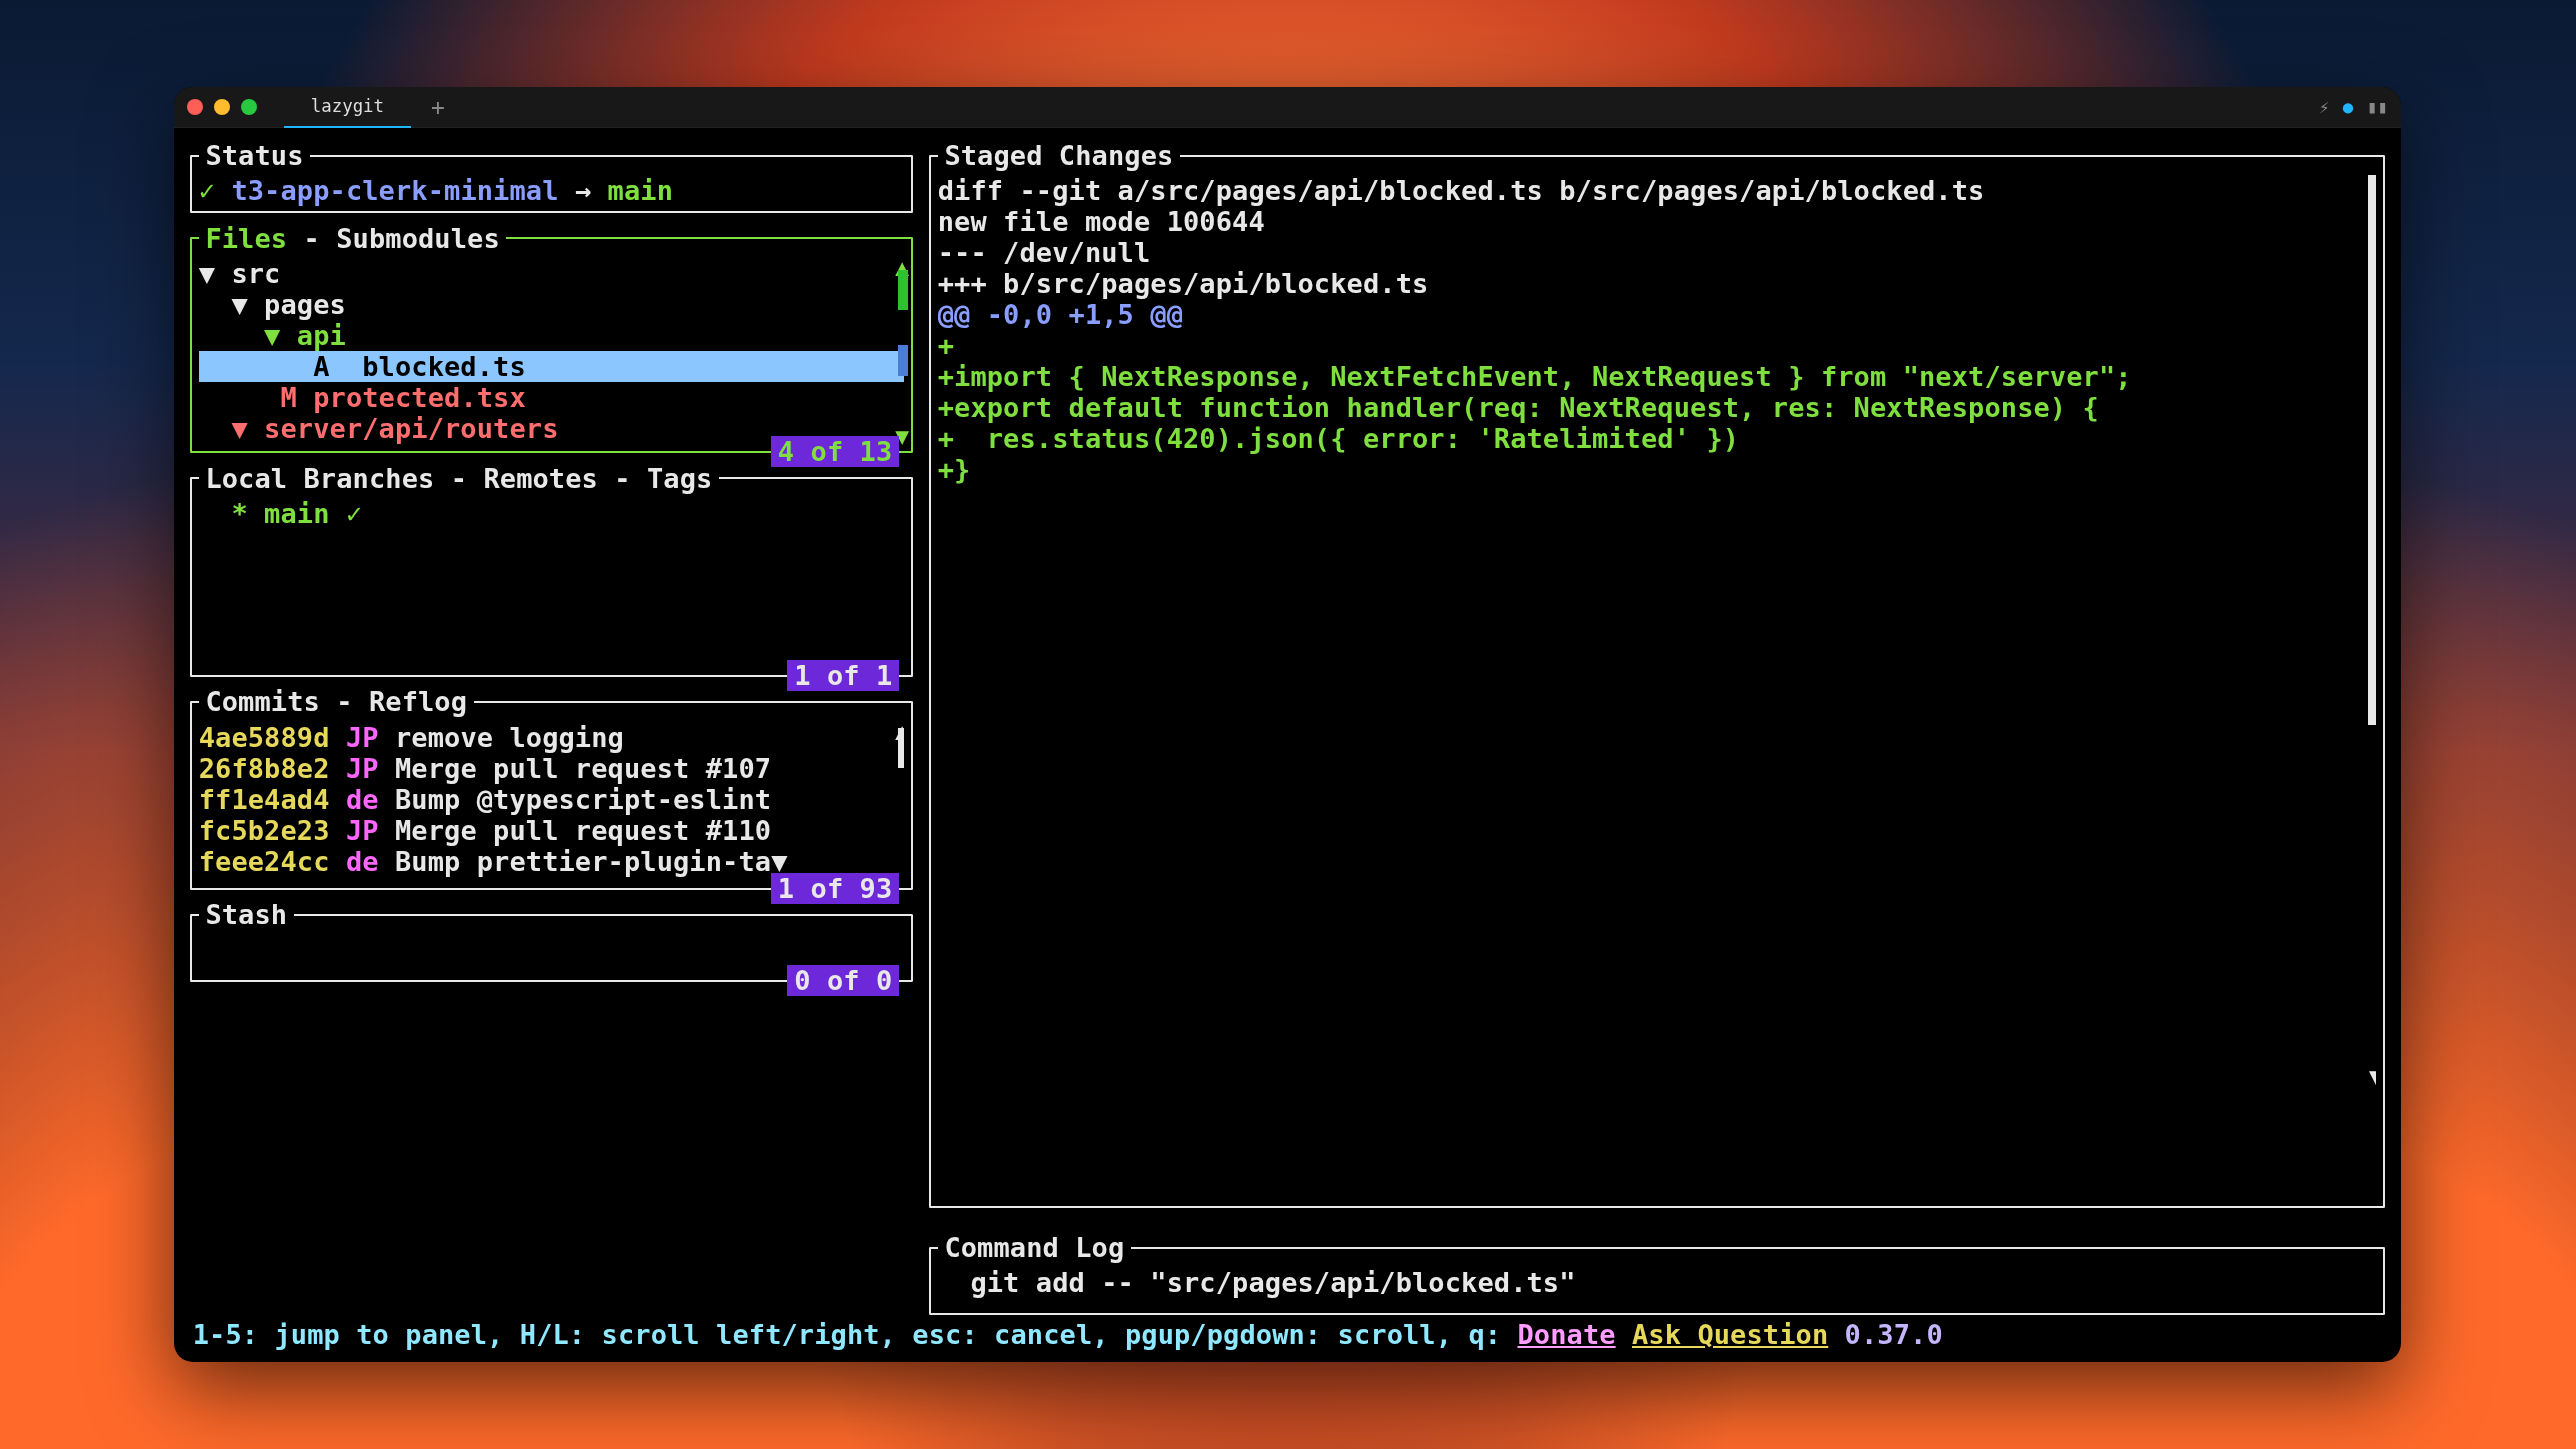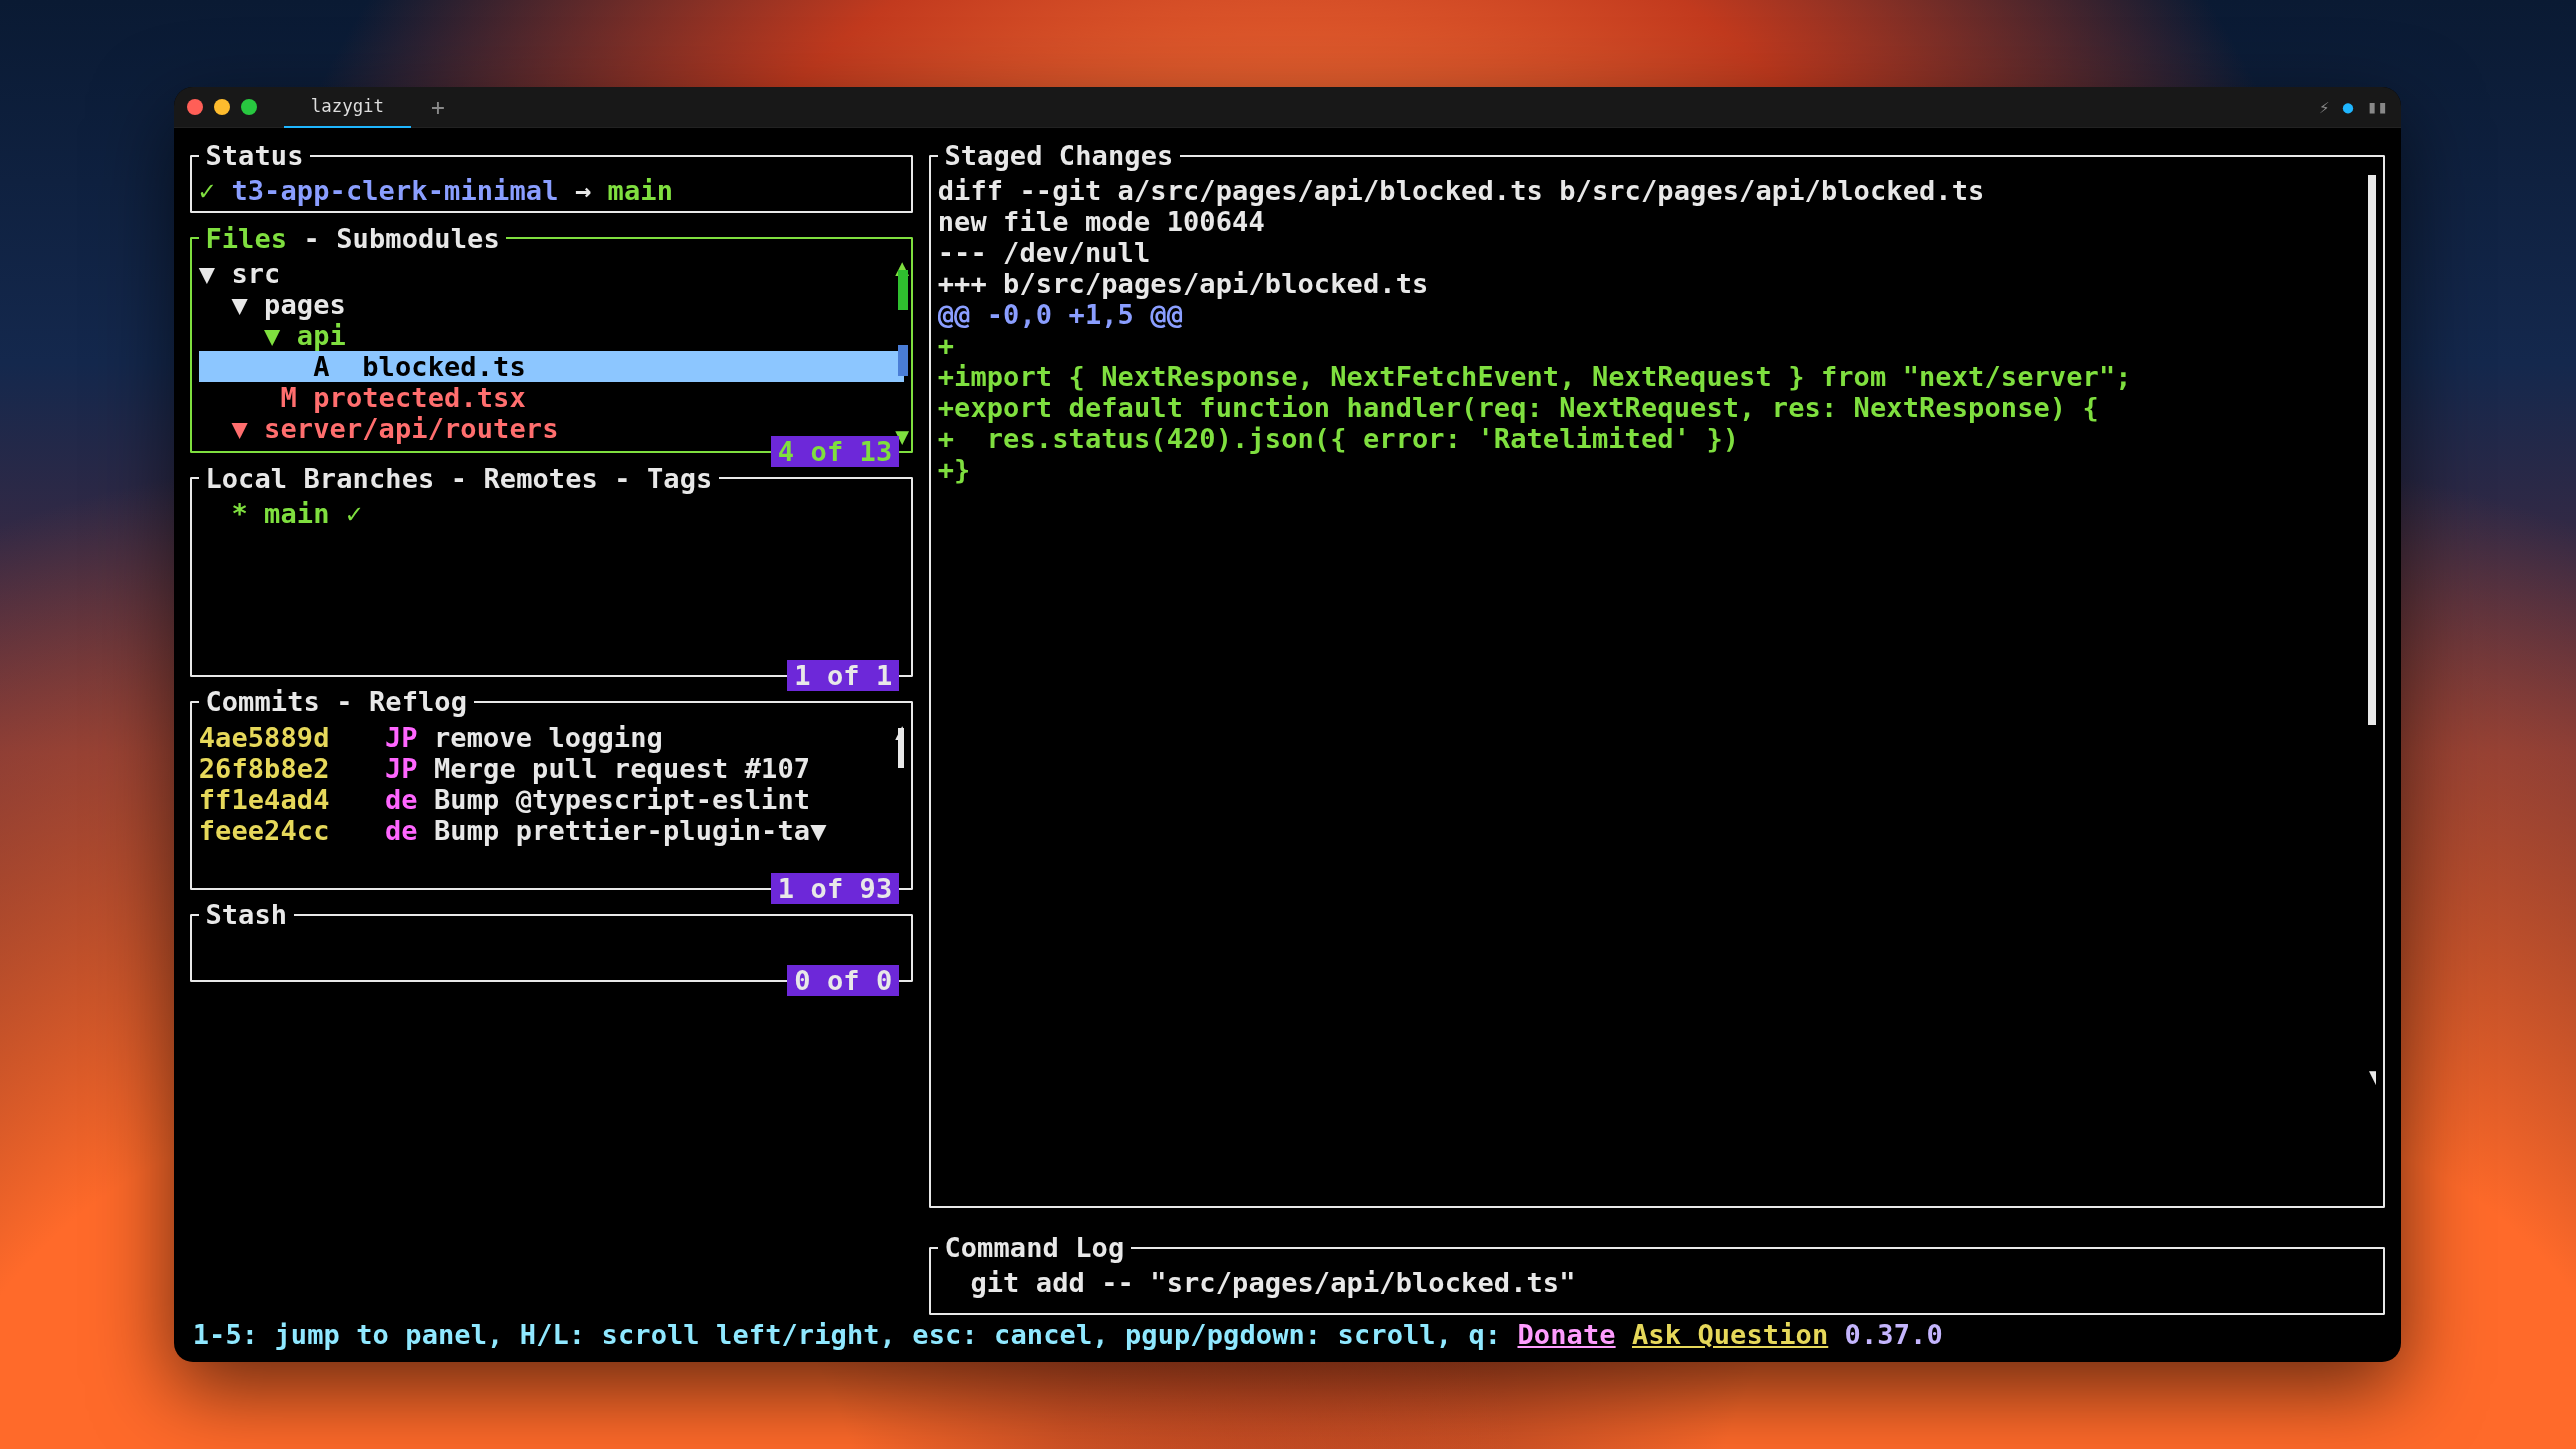--- a/index.html
+++ b/index.html
@@ -104,21 +104,21 @@
 
   .legend-primary { color: #e8e8e8; }
   .legend-active  { color: #7fdf3f; }
   .legend-dim     { color: #e8e8e8; }
 
   .row { white-space: pre; }
   .fg-green  { color: #7fdf3f; }
   .fg-red    { color: #ff6e6e; }
   .fg-yellow { color: #e6d85a; }
   .fg-cyan   { color: #8a9eff; }
-  .fg-magenta{ color: #ff66ff; margin-left: 39px; }
+  .fg-magenta{ color: #ff66ff; }
   .fg-white  { color: #e8e8e8; }
 
   .sel {
     background: #8cc6ff;
     color: #000;
     display: inline-block;
     width: 100%;
   }
 
   .status-line { white-space: pre; }
@@ -232,20 +232,21 @@
         </fieldset>
 
         <fieldset class="panel">
           <legend>
             <span class="legend-primary">Commits</span><span class="legend-dim"> - </span><span class="legend-dim">Reflog</span>
           </legend>
           <div class="commits-body">
             <div class="commit-row"><span class="fg-yellow">4ae5889d</span><span> </span><span class="fg-magenta">JP</span><span class="fg-white"> remove logging</span></div>
             <div class="commit-row"><span class="fg-yellow">26f8b8e2</span><span> </span><span class="fg-magenta">JP</span><span class="fg-white"> Merge pull request #107</span></div>
             <div class="commit-row"><span class="fg-yellow">ff1e4ad4</span><span> </span><span class="fg-magenta">de</span><span class="fg-white"> Bump @typescript-eslint</span></div>
+            <div class="commit-row"><span class="fg-yellow">fc5b2e23</span><span> </span><span class="fg-magenta">JP</span><span class="fg-white"> Merge pull request #110</span></div>
             <div class="commit-row"><span class="fg-yellow">feee24cc</span><span> </span><span class="fg-magenta">de</span><span class="fg-white"> Bump prettier-plugin-ta</span><span class="fg-white">▼</span></div>
             <div class="sb"></div>
             <span class="up-arrow fg-white">▲</span>
           </div>
           <span class="counter">1 of 93</span>
         </fieldset>
 
         <fieldset class="panel">
           <legend>
             <span class="legend-primary">Stash</span>

